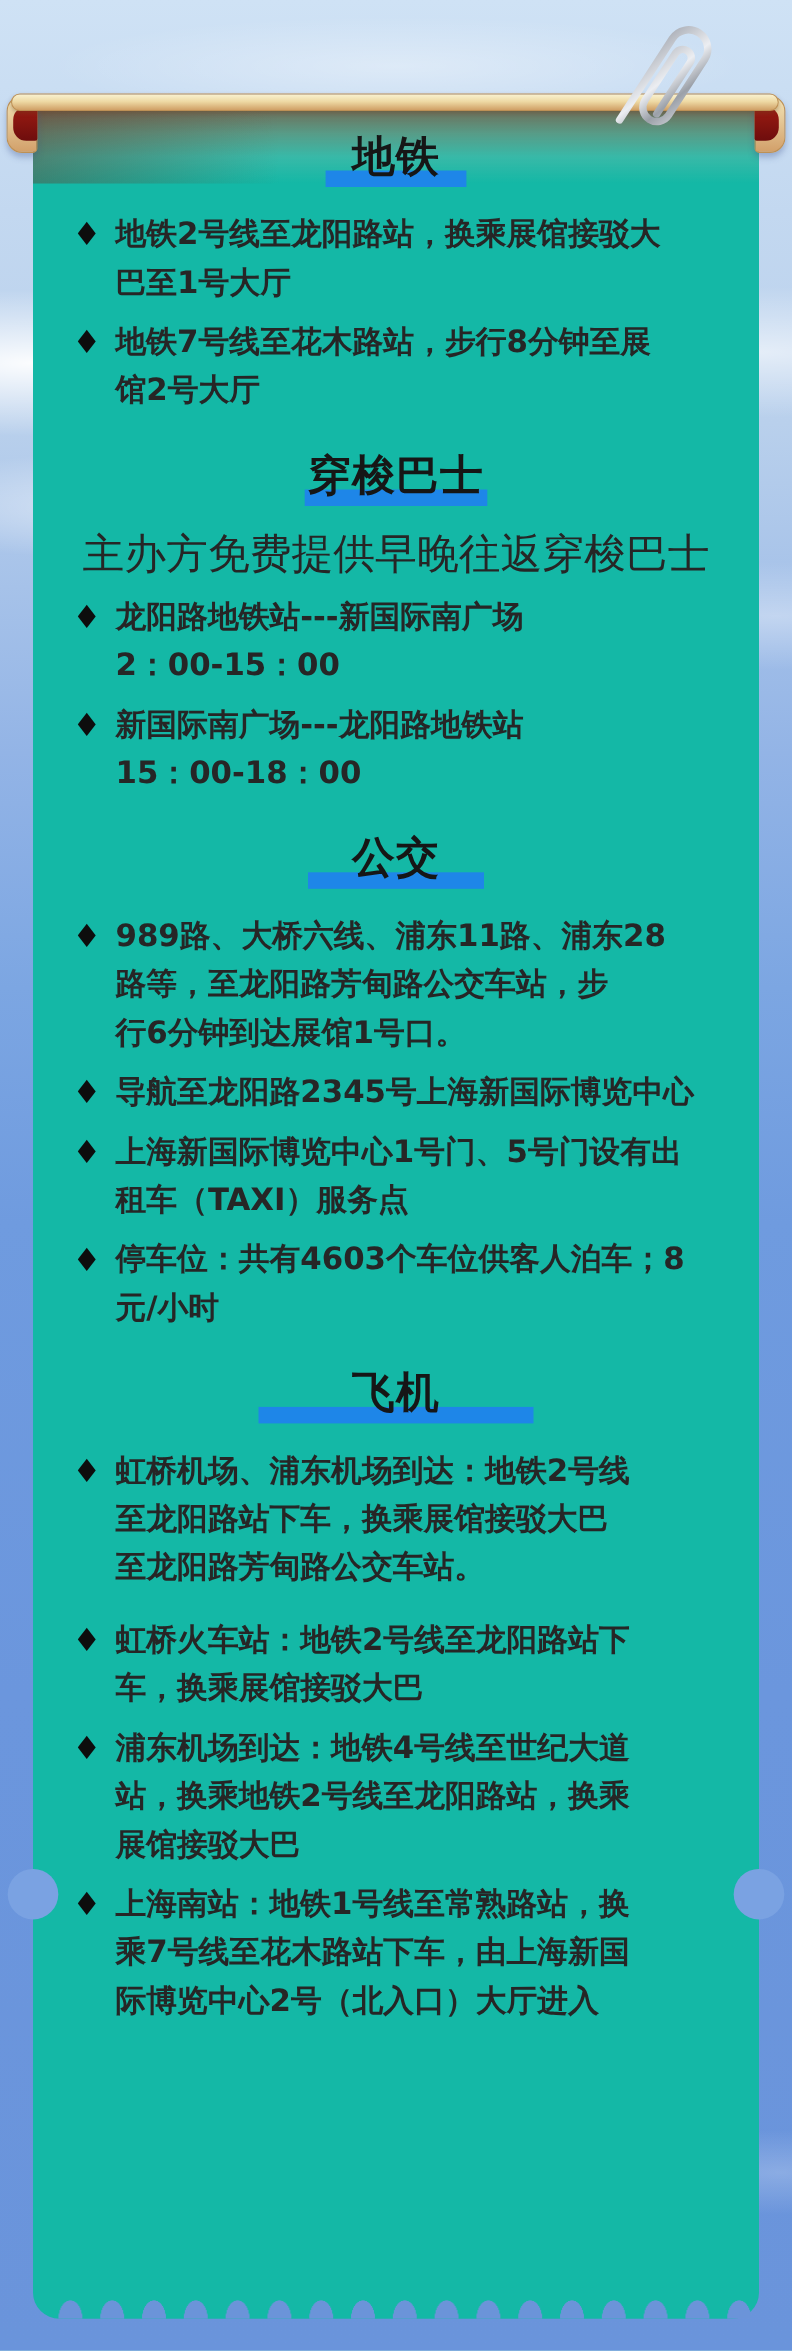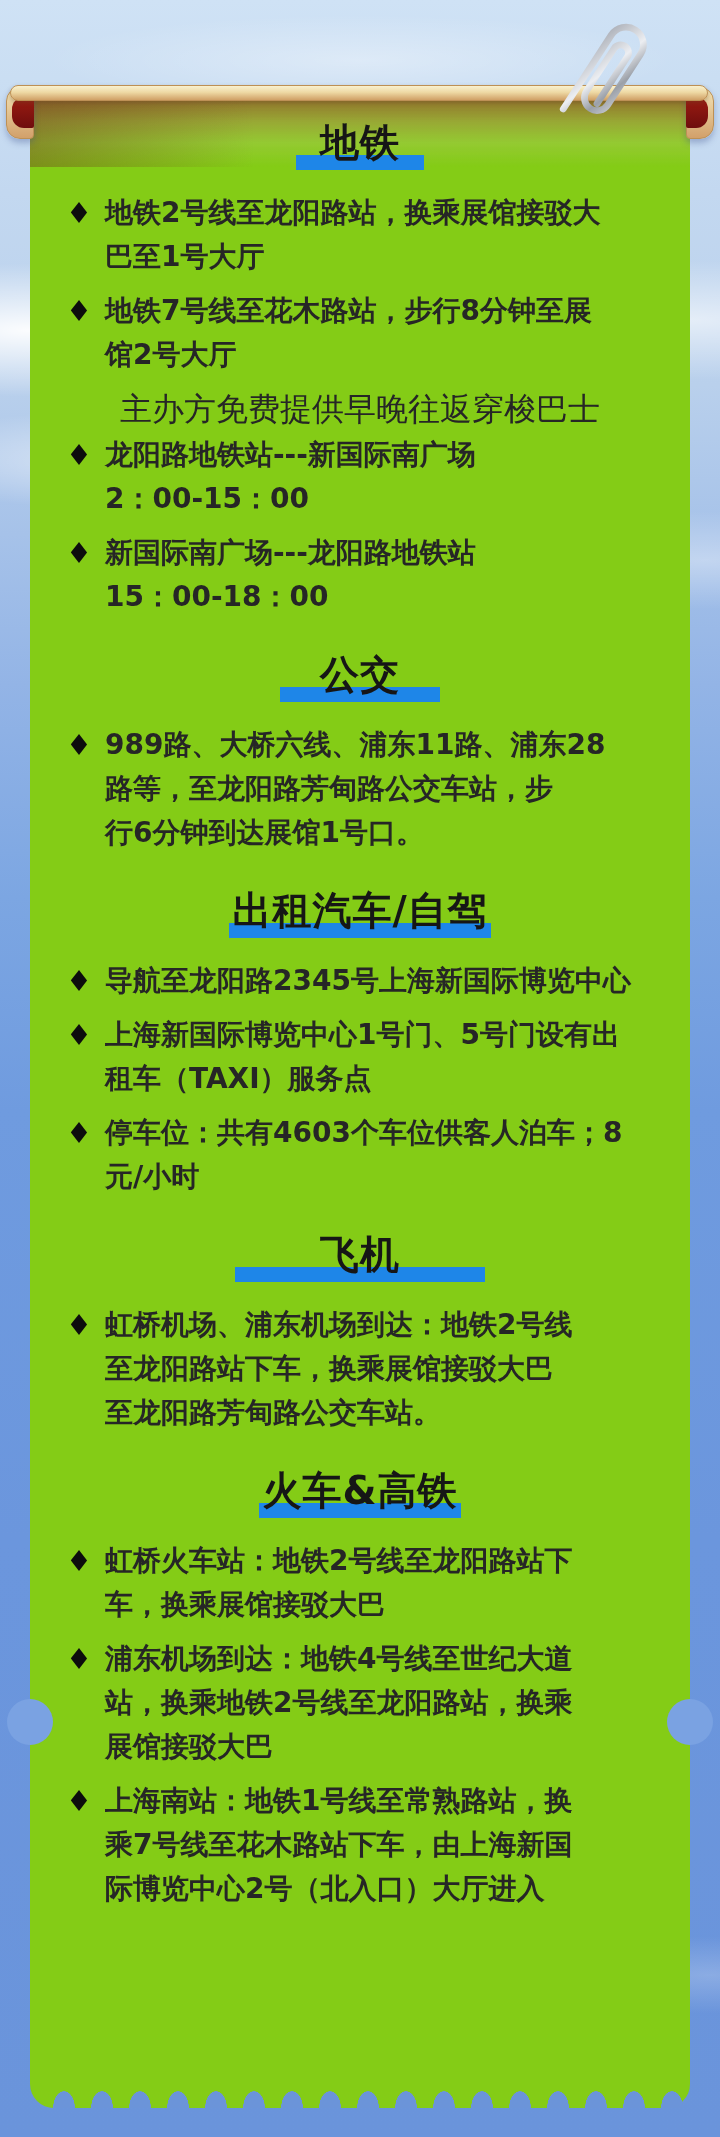--- a/index.html
+++ b/index.html
@@ -20,21 +20,21 @@
       radial-gradient(480px 85px at 690px 320px, rgba(255,255,255,0.60), rgba(255,255,255,0) 70%),
       radial-gradient(320px 70px at 110px 460px, rgba(255,255,255,0.50), rgba(255,255,255,0) 70%),
       radial-gradient(360px 70px at 705px 560px, rgba(255,255,255,0.35), rgba(255,255,255,0) 70%),
       radial-gradient(420px 60px at 360px 60px,  rgba(255,255,255,0.35), rgba(255,255,255,0) 75%),
       radial-gradient(260px 55px at 710px 1975px, rgba(255,255,255,0.22), rgba(255,255,255,0) 70%);
   }
 
   
   .paper{
     position:absolute;left:30px;top:95px;width:660px;height:2013px;
-    background:#84cc16;border-radius:8px 8px 24px 24px;z-index:2;
+    background:#14b8a6;border-radius:8px 8px 24px 24px;z-index:2;
   }
   .paper::before{ 
     content:"";position:absolute;top:2px;left:0;right:0;height:70px;z-index:0;
     border-radius:8px 8px 0 0;pointer-events:none;
     background:
       linear-gradient(90deg, rgba(110,45,30,0.38), rgba(110,45,30,0) 34%),
       linear-gradient(180deg, rgba(150,74,52,0.72) 0%, rgba(181,118,95,0.42) 35%,
                       rgba(223,192,178,0.18) 65%, rgba(255,255,255,0) 100%);
   }
   .scallop{ 
@@ -85,21 +85,21 @@
   .sec-h.bar-md::after{left:-24px;right:-24px;}
   .sec-h.bar-lg::after{left:-40px;right:-40px;}
   .sec-h.bar-xl::after{left:-85px;right:-85px;}
 
   .list{margin:0 40px 0 34px;}
   .list.mt22{margin-top:22px;}
   .item{position:relative;padding-left:41px;margin-bottom:10px;
     font-size:28px;line-height:44px;}
   .item .marker{position:absolute;left:2px;top:0;font-size:29px;line-height:44px;color:#0d0d0d;}
   .item .txt{white-space:pre-line;display:block;font-weight:bold;}
-  .note{margin:0 40px 2px;text-align:center;font-size:32px;line-height:44px;}
+  .note{margin:0 40px 14px;text-align:center;font-size:38px;line-height:44px;}
 </style>
 </head>
 <body>
 
 <div class="clouds"></div>
 
 <div class="cap left">
   <div class="red"></div>
 </div>
 <div class="cap right">
@@ -137,20 +137,21 @@
         </div>
         <div class="item">
           <span class="marker">♦</span>
           <span class="txt">地铁7号线至花木路站，步行8分钟至展
 馆2号大厅</span>
         </div>
       </div>
     </section>
 
     <section class="sec">
+      <h2 class="sec-h bar-xs">穿梭巴士</h2>
       <p class="note">主办方免费提供早晚往返穿梭巴士</p>
       <div class="list">
         <div class="item">
           <span class="marker">♦</span>
           <span class="txt">龙阳路地铁站---新国际南广场
 2：00-15：00</span>
         </div>
         <div class="item">
           <span class="marker">♦</span>
           <span class="txt">新国际南广场---龙阳路地铁站
@@ -165,21 +166,20 @@
         <div class="item">
           <span class="marker">♦</span>
           <span class="txt">989路、大桥六线、浦东11路、浦东28
 路等，至龙阳路芳甸路公交车站，步
 行6分钟到达展馆1号口。</span>
         </div>
       </div>
     </section>
 
     <section class="sec">
-      <h2 class="sec-h bar-xs">出租汽车/自驾</h2>
       <div class="list">
         <div class="item">
           <span class="marker">♦</span>
           <span class="txt">导航至龙阳路2345号上海新国际博览中心</span>
         </div>
         <div class="item">
           <span class="marker">♦</span>
           <span class="txt">上海新国际博览中心1号门、5号门设有出
 租车（TAXI）服务点</span>
         </div>
@@ -197,21 +197,20 @@
         <div class="item">
           <span class="marker">♦</span>
           <span class="txt">虹桥机场、浦东机场到达：地铁2号线
 至龙阳路站下车，换乘展馆接驳大巴
 至龙阳路芳甸路公交车站。</span>
         </div>
       </div>
     </section>
 
     <section class="sec">
-      <h2 class="sec-h bar-xs">火车&amp;高铁</h2>
       <div class="list mt22">
         <div class="item">
           <span class="marker">♦</span>
           <span class="txt">虹桥火车站：地铁2号线至龙阳路站下
 车，换乘展馆接驳大巴</span>
         </div>
         <div class="item">
           <span class="marker">♦</span>
           <span class="txt">浦东机场到达：地铁4号线至世纪大道
 站，换乘地铁2号线至龙阳路站，换乘

